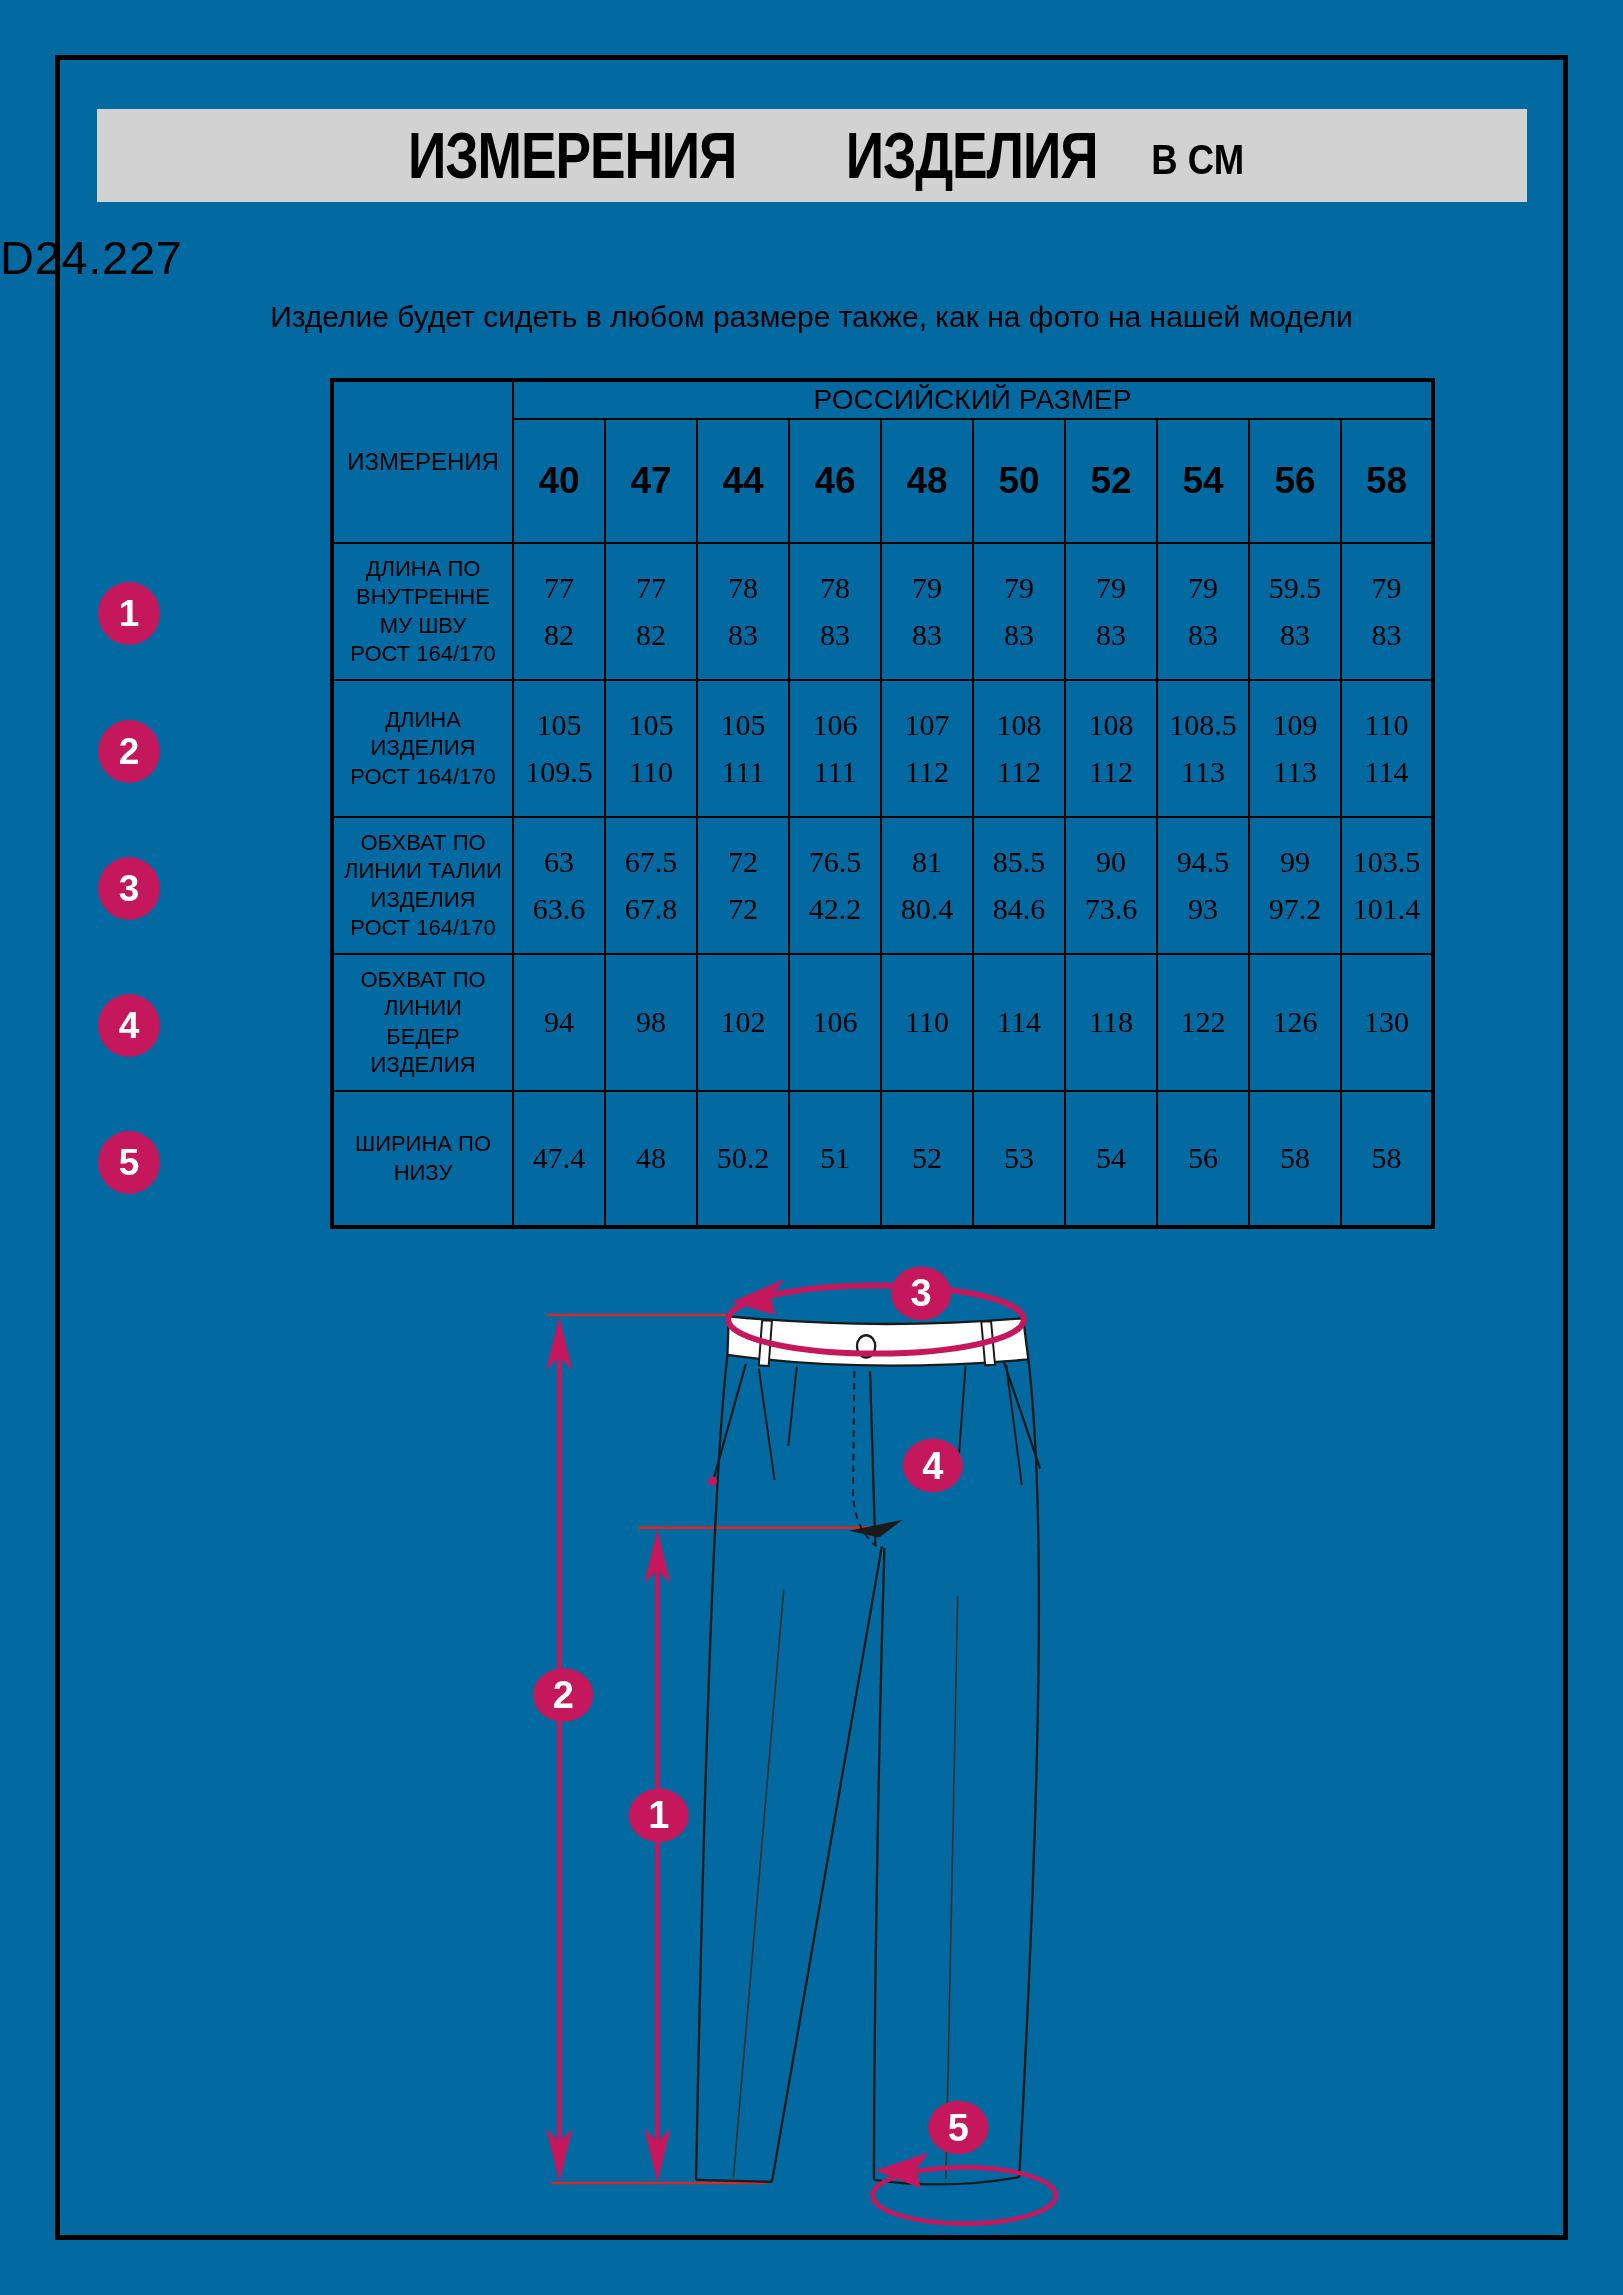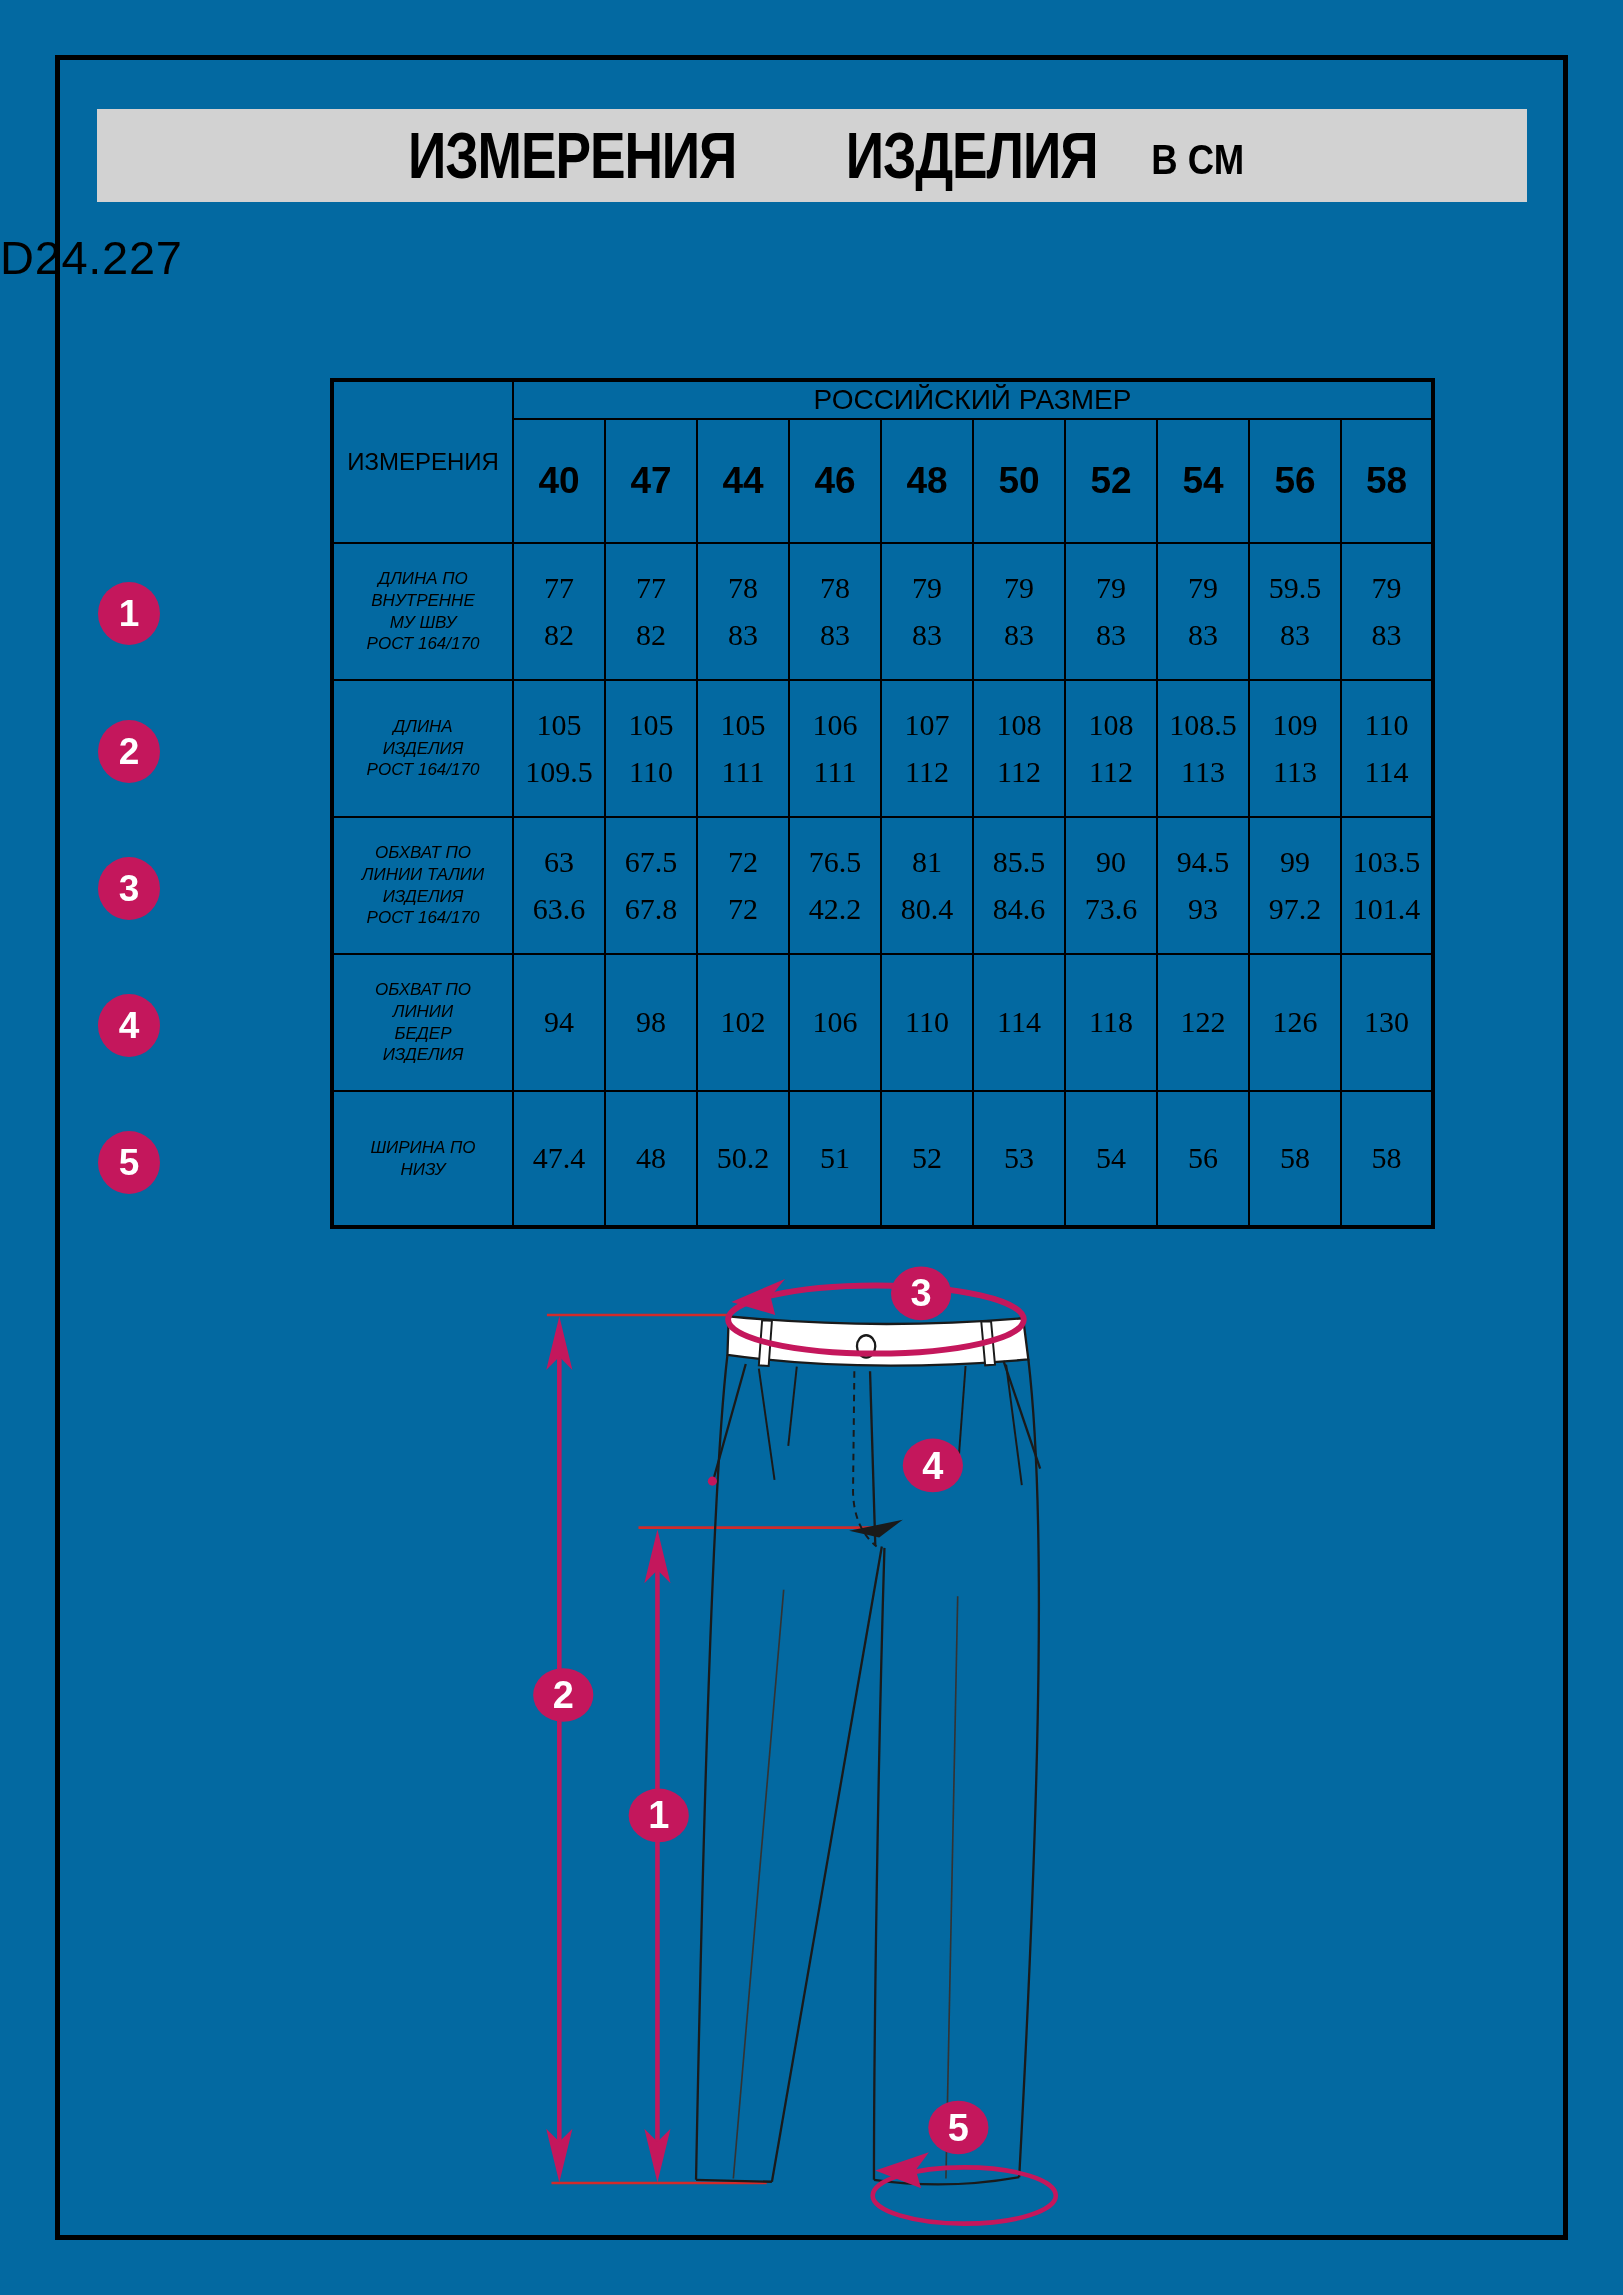--- a/index.html
+++ b/index.html
@@ -34,21 +34,21 @@
   
   #size-table{
     position:absolute;left:330px;top:378px;border-collapse:collapse;table-layout:fixed;
     border:4.6px solid #000;
   }
   #size-table th,#size-table td{border:2px solid #000;padding:0;text-align:center;vertical-align:middle;}
   th.group-th{height:36px;font-size:28px;font-weight:400;border-bottom:3.9px solid #000;margin-top:29px;}
   th.corner-th{font-size:24px;font-weight:400;vertical-align:bottom;padding-bottom:14.4px;border-bottom:4.6px solid #000;}
   th.size-th{height:122px;font-size:37px;font-weight:bold;border-bottom:4.6px solid #000;}
   td.row-label{
-    font-size:17px;line-height:1.28;white-space:pre-line;font-weight:400;font-style:italic;
+    font-size:22px;line-height:1.28;white-space:pre-line;font-weight:400;
   }
   td.val{font-size:30px;line-height:1.55;white-space:pre-line;font-family:Liberation Serif, serif;}
   tr.data-row td{border-top-width:2.6px;}
   
   .num-badge{
     position:absolute;left:98px;width:62px;height:63px;border-radius:50%;
     background:#c4175c;color:#fff;font-size:37px;font-weight:bold;
     display:flex;align-items:center;justify-content:center;
   }
   #diagram-svg{position:absolute;left:0;top:0;}
@@ -63,20 +63,21 @@
 
   <div id="title-band">
     <span class="title-big">ИЗМЕРЕНИЯ</span>
     <span class="title-gap"></span>
     <span class="title-big">ИЗДЕЛИЯ</span>
     <span class="title-small">В СМ</span>
   </div>
 
   <div id="product-code">D24.227</div>
 
+  <div id="fit-note">Изделие будет сидеть в любом размере также, как на фото на нашей модели</div>
 
   <table id="size-table">
     <colgroup>
       <col style="width:181px">
       <col style="width:92px">
         <col style="width:92px">
         <col style="width:92px">
         <col style="width:92px">
         <col style="width:92px">
       <col style="width:92px">

